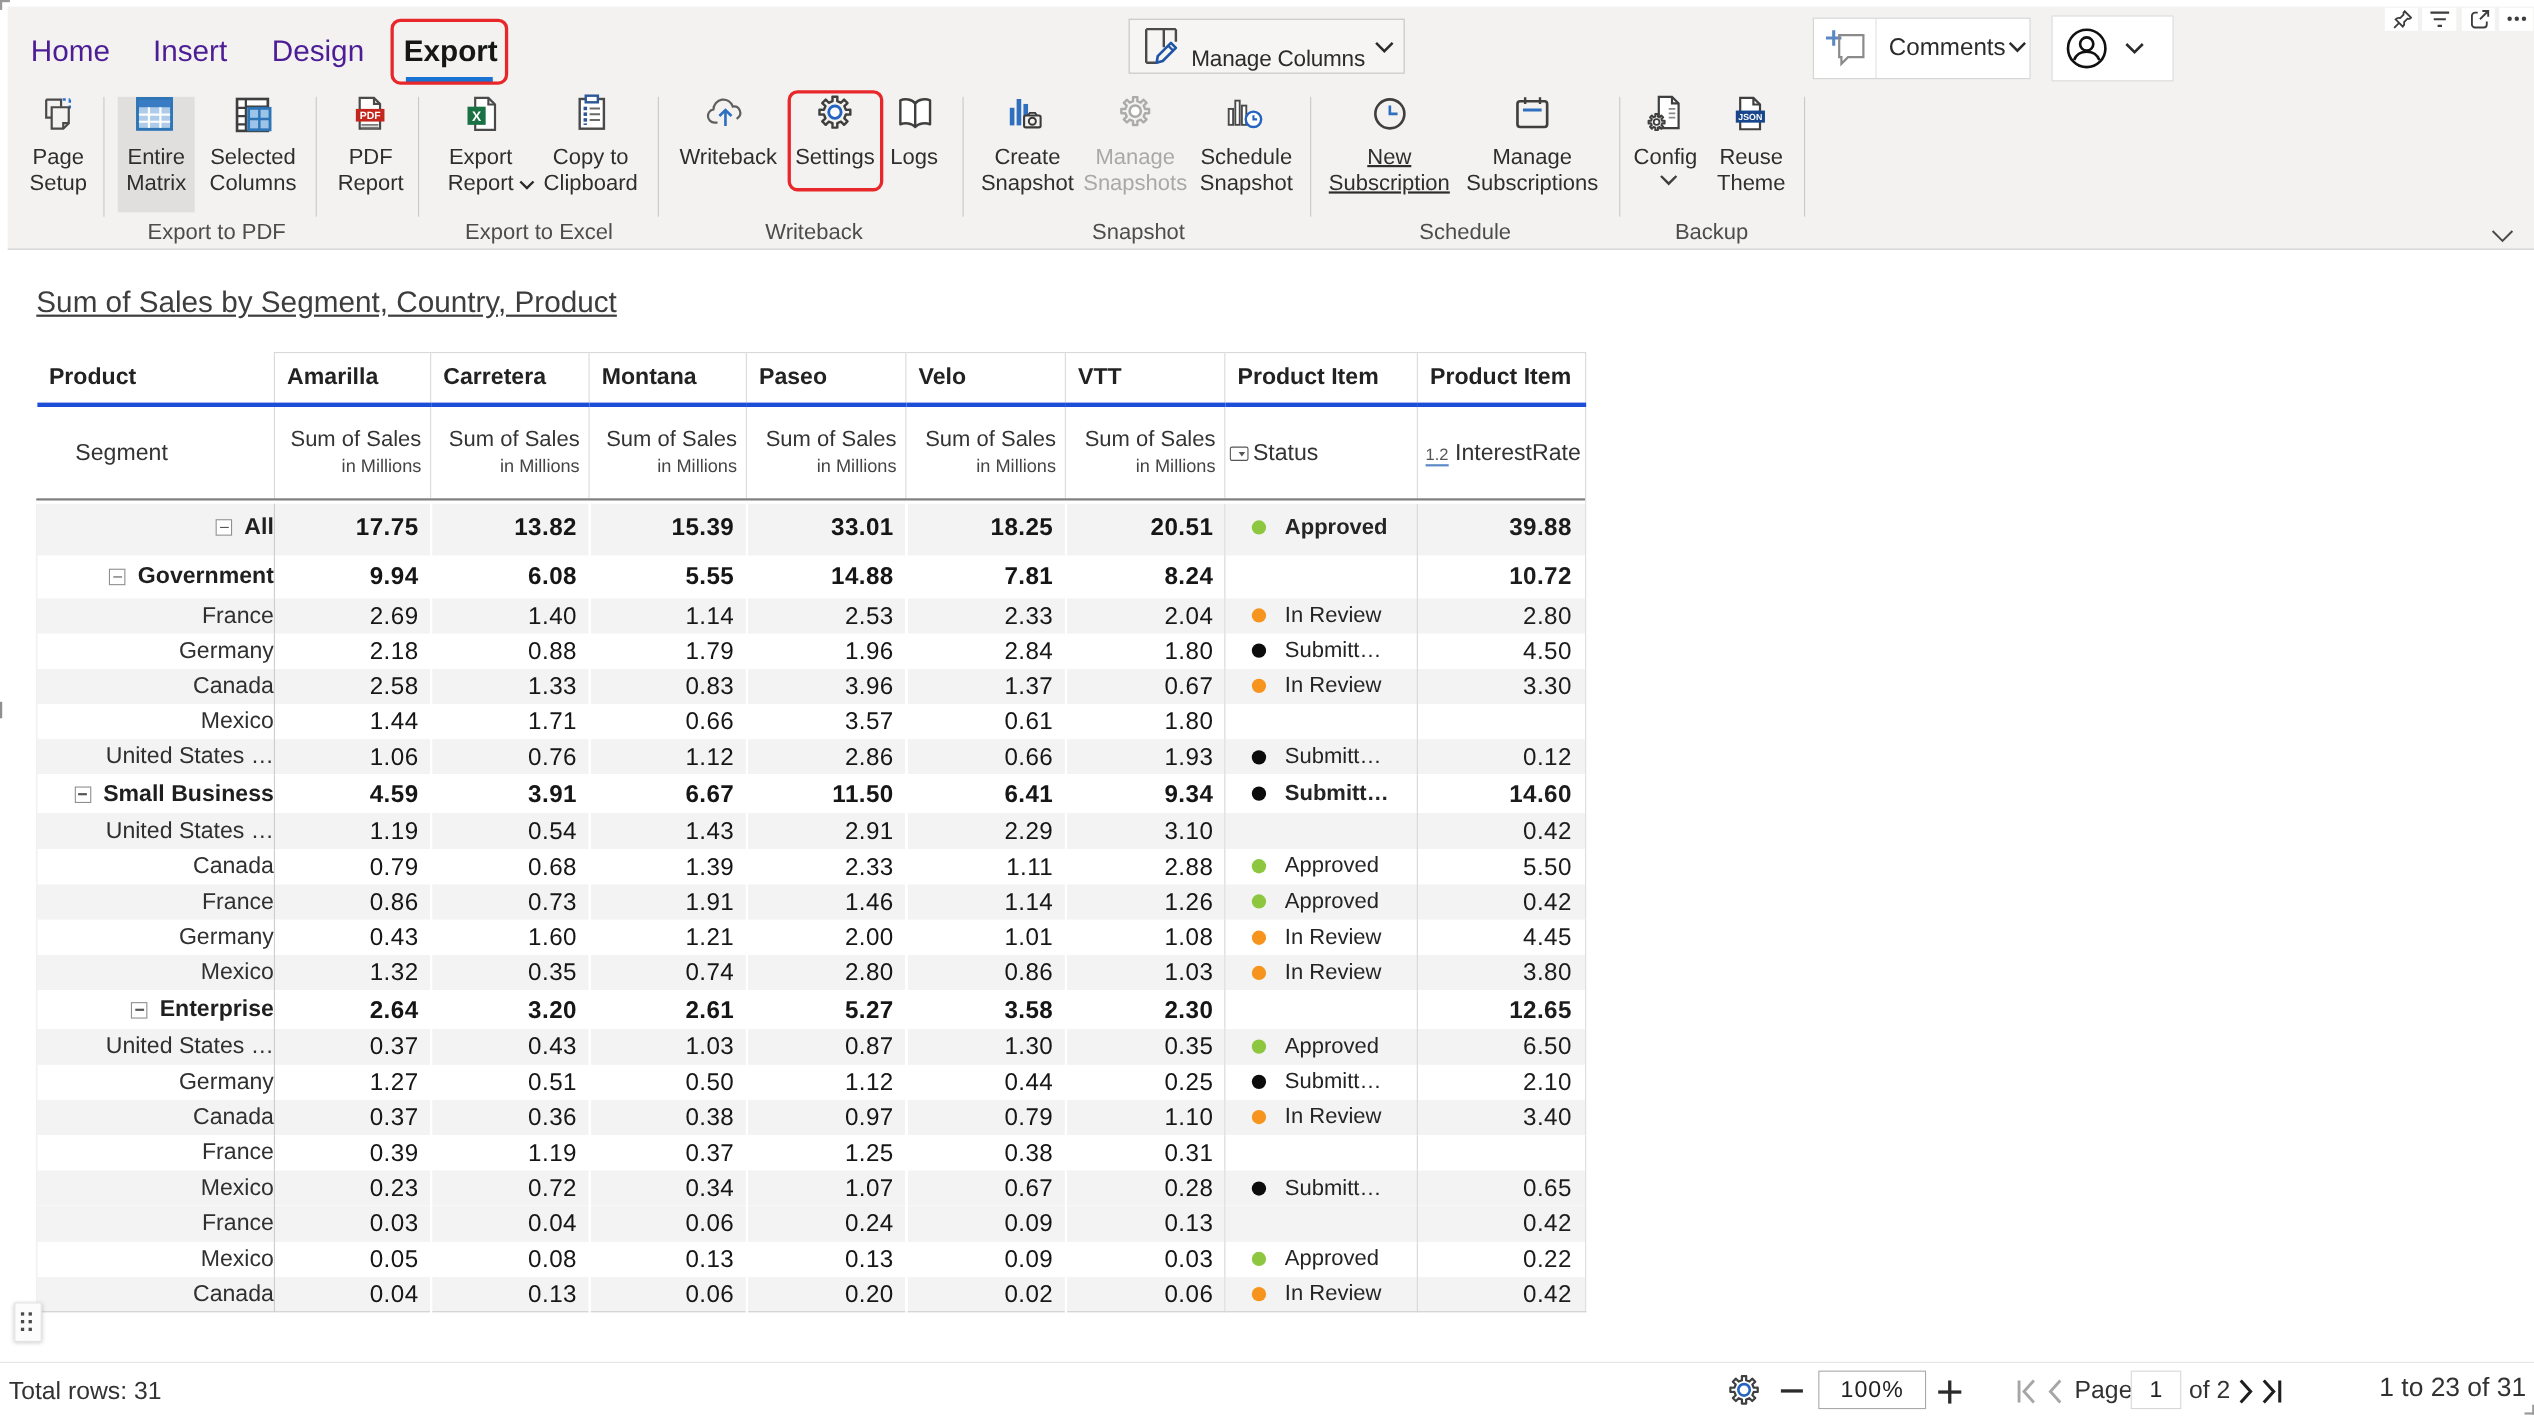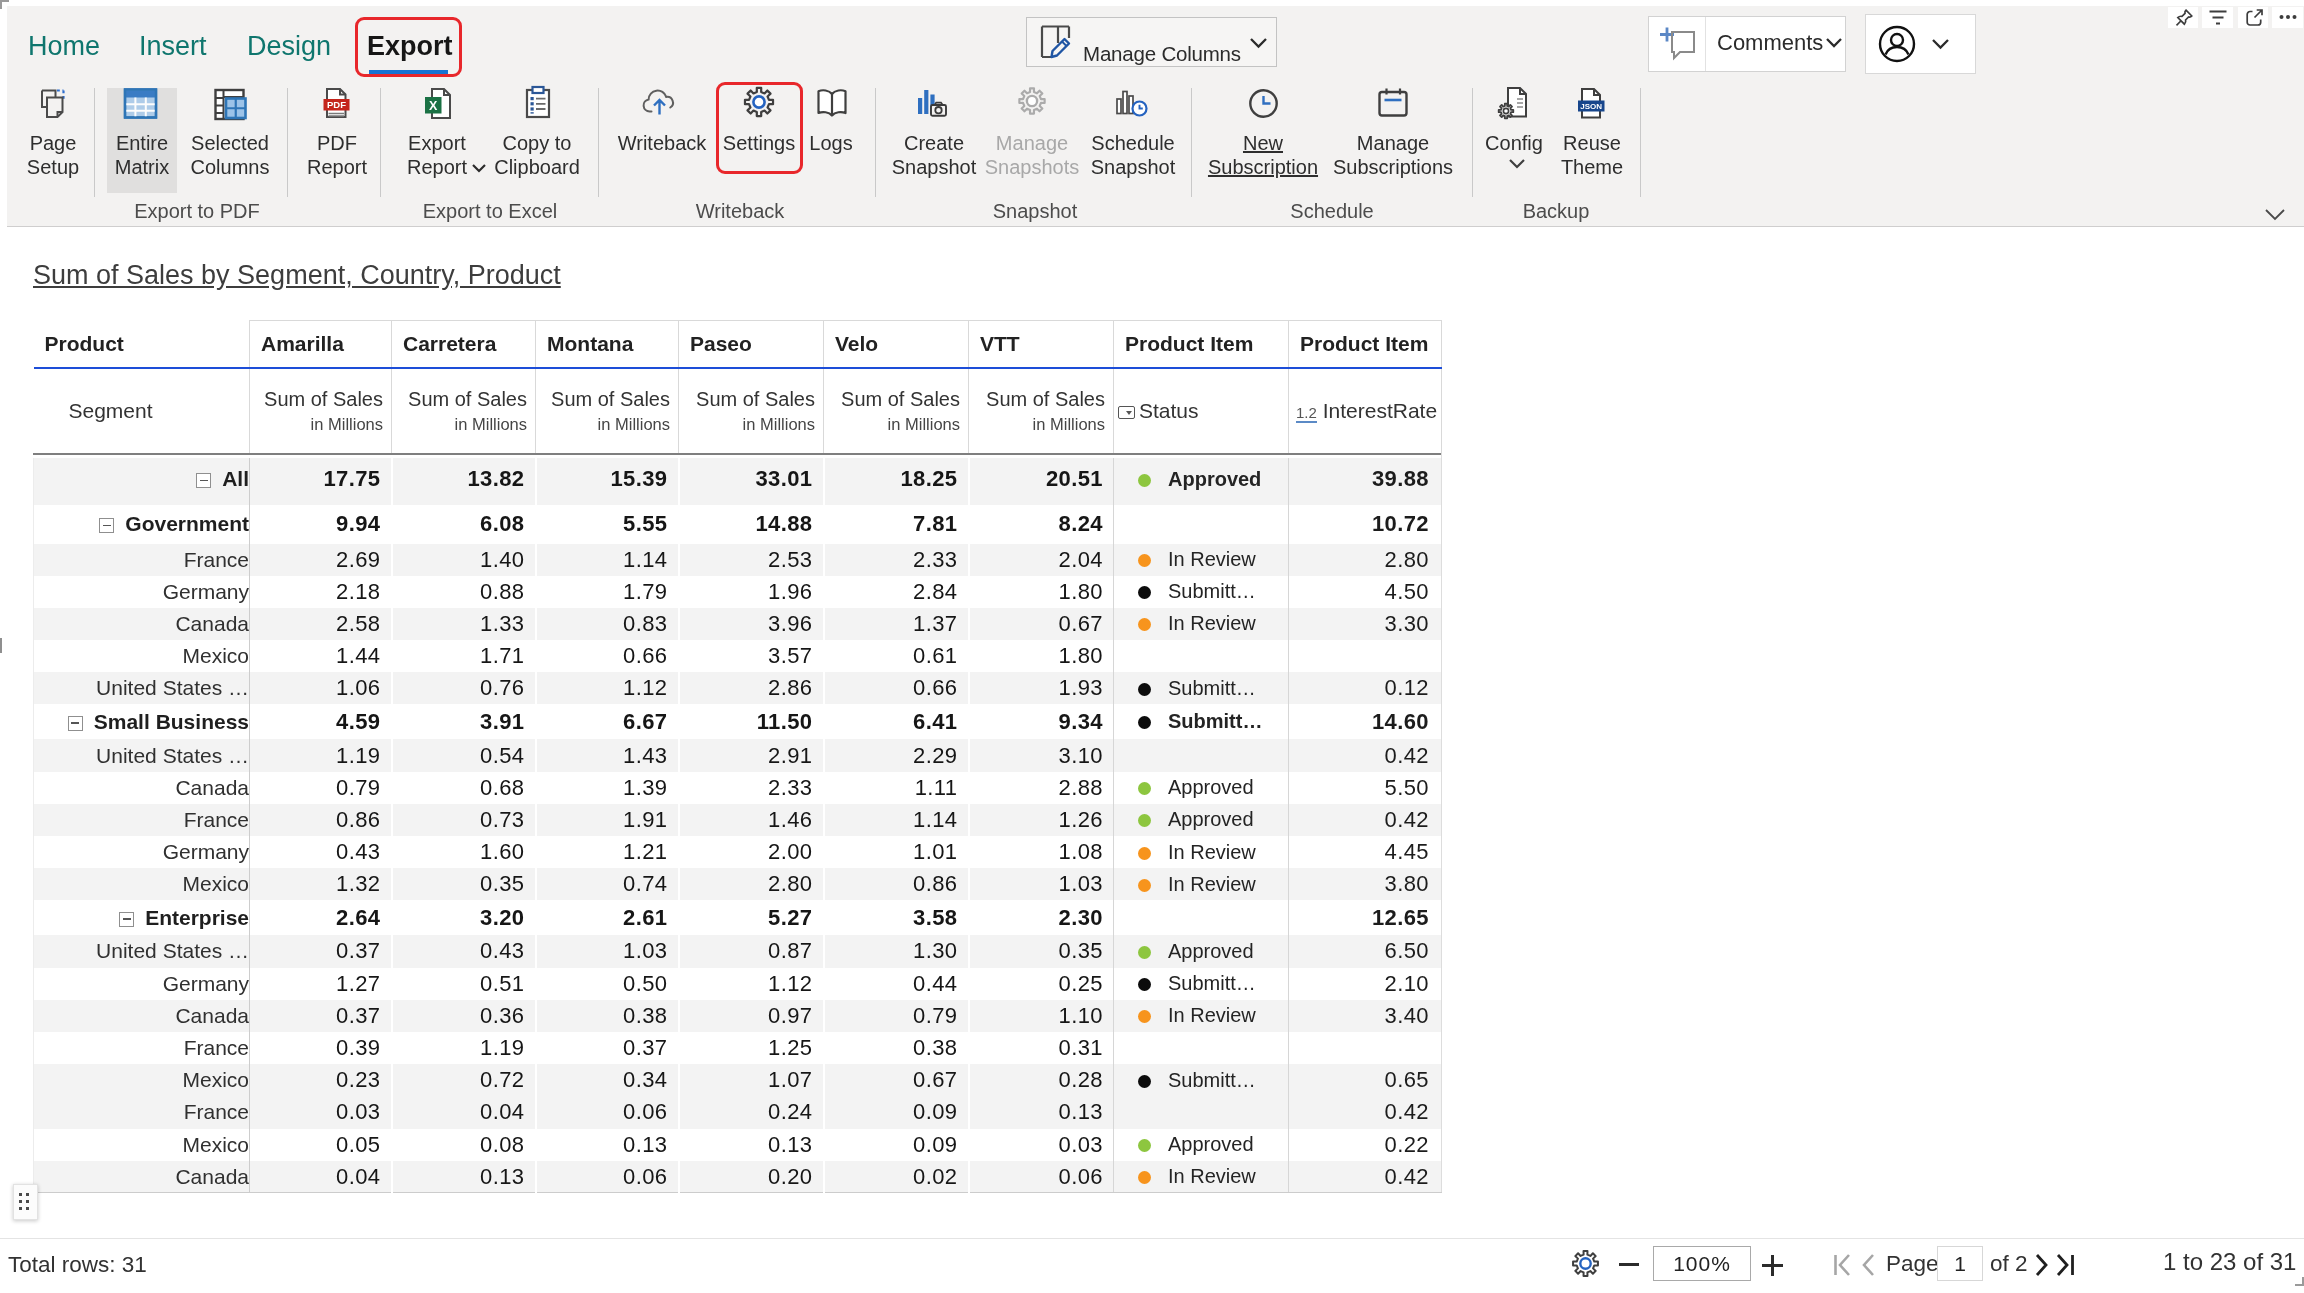--- a/index.html
+++ b/index.html
@@ -1,21 +1,21 @@
 <!DOCTYPE html>
 <html><head>
 <meta charset="utf-8">
 <style>
 * { margin:0; padding:0; box-sizing:border-box; }
 html,body { width:2304px; height:1293px; background:#fff; font-family:"Liberation Sans", sans-serif; overflow:hidden; }
 .abs { position:absolute; }
 
 
 #ribbon { position:absolute; left:7px; top:6px; width:2297px; height:221px; background:#f3f2f1; border-bottom:1px solid #cfcece; }
-.tab { position:absolute; top:25px; font-size:27px; color:#0f766e; white-space:nowrap; }
+.tab { position:absolute; top:25px; font-size:27px; color:#4c1d95; white-space:nowrap; }
 #tab-export { font-weight:bold; color:#161616; }
 #export-underline { position:absolute; left:362px; top:64px; width:79px; height:5px; background:#1873d3; }
 .redbox { position:absolute; border:3px solid #e8272b; border-radius:9px; }
 
 .btn-label { position:absolute; top:125px; width:160px; text-align:center; font-size:20px; line-height:24px; color:#2e2e2e; white-space:nowrap; }
 .grp-label { position:absolute; top:194px; width:260px; text-align:center; font-size:20px; color:#4c4c4c; }
 .sep { position:absolute; top:82px; width:1px; height:109px; background:#c9c9c9; }
 
 
 #title { position:absolute; left:33px; top:260px; font-size:27px; color:#3d3d3d;text-decoration:underline; }
@@ -45,21 +45,21 @@
 .dot { display:inline-block; width:13px; height:13px; border-radius:50%; vertical-align:-1px; margin-right:17px; }
 .dg { background:#8dc63f; } .do { background:#f7941d; } .db { background:#0c0c0c; }
 .stxt { font-size:20px; color:#242424;margin-top:32px; }
 #matrix td.stat-pad { padding-left:24px; }
 
 
 #stat-ic { display:inline-block; width:17px; height:13px; border:1.5px solid #555; border-radius:2px; margin-right:4px; vertical-align:-1px; position:relative; }
 #stat-ic:after { content:""; position:absolute; right:2px; top:4px; border:3px solid transparent; border-top:4px solid #555; }
 #ir-ic { font-size:15px; color:#555; border-bottom:2px solid #5b8ac6; padding-bottom:0px; }
 
-#matrix .hr1 th { font-size:21px; color:#222; font-weight:bold; text-align:left; padding-left:11px; border-left:1px solid #d9d9d9; border-top:1px solid #d9d9d9; border-bottom:2px solid #1d4ed8; background:#fff; height:47px;}
+#matrix .hr1 th { font-size:21px; color:#222; font-weight:bold; text-align:left; padding-left:11px; border-left:1px solid #d9d9d9; border-top:1px solid #d9d9d9; border-bottom:4px solid #1d4ed8; background:#fff; height:47px;}
 #matrix .hr2 td { border-left:1px solid #d9d9d9; background:#fff; height:86px; }
 #matrix td.sos { text-align:right; padding-right:8px; font-size:20px; color:#333; line-height:24px; }
 .sos .im { font-size:16.5px; color:#454545; }
 
 
 #footline { position:absolute; left:0; top:1238px; width:2304px; height:1px; background:#e4e4e4; }
 .ftxt { position:absolute; font-size:22.5px; color:#323232; white-space:nowrap; }
 .fbox { position:absolute; top:1246px; height:35px; background:#fff; border:1px solid #a9a9a9; text-align:center; font-size:21px; color:#222; }
 </style>
 </head>

